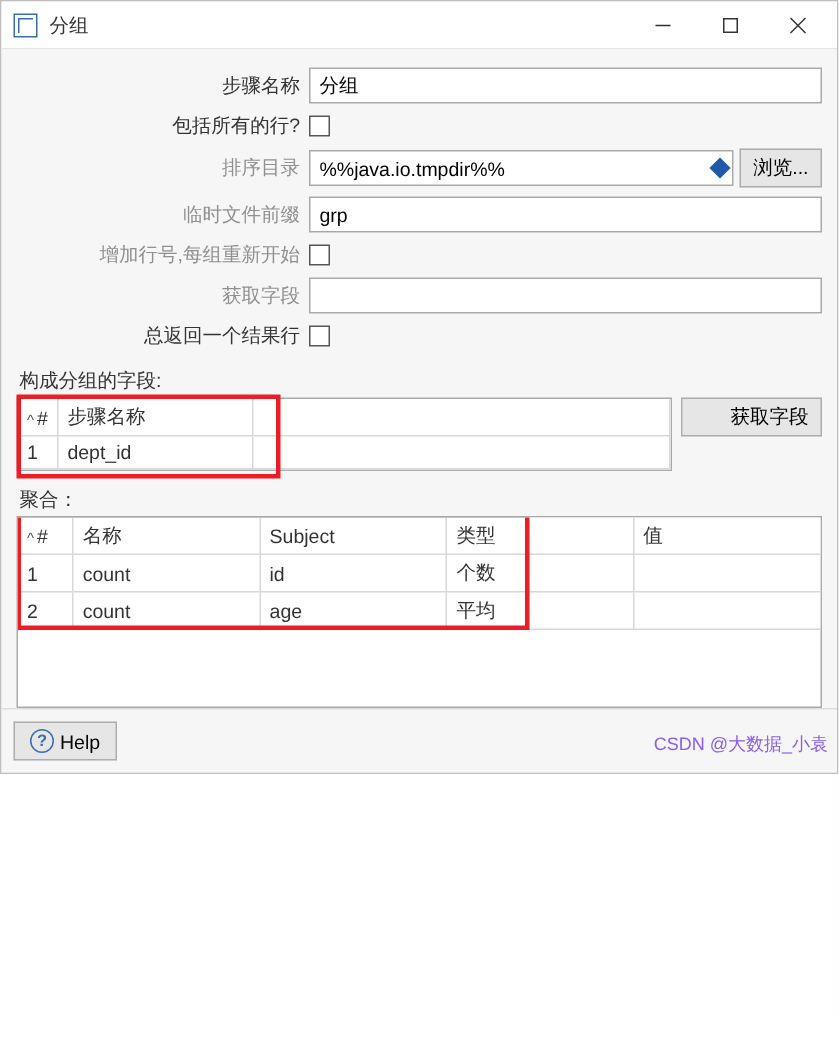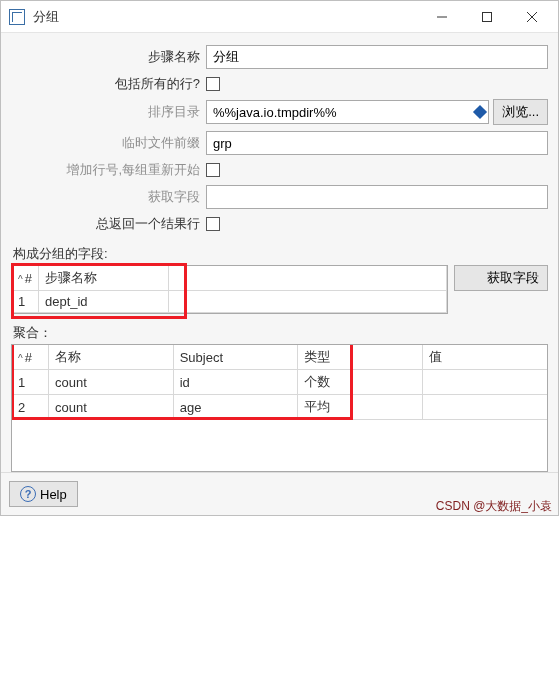--- a/index.html
+++ b/index.html
@@ -123,21 +123,21 @@
     font-size: 13px; cursor: pointer;
   }
   .help-icon {
     width: 16px; height: 16px; border-radius: 50%; border: 1.5px solid #3b6db5;
     display: flex; align-items: center; justify-content: center;
     color: #3b6db5; font-weight: bold; font-size: 11px;
   }
   .bottom-btn { padding: 4px 18px; margin-left: 8px; }
 
   .watermark {
-    position: absolute; right: 6px; bottom: 0; font-size: 12px; color: #7f1d1d;
+    position: absolute; right: 6px; bottom: 10px; font-size: 12px; color: #8b5cf6;
     pointer-events: none;
   }
   .col-subject, .col-type, .col-value, .col-name { width: 90px; }
 </style>
 </head>
 <body>
 
 <div class="window">
 
   <div class="titlebar">

